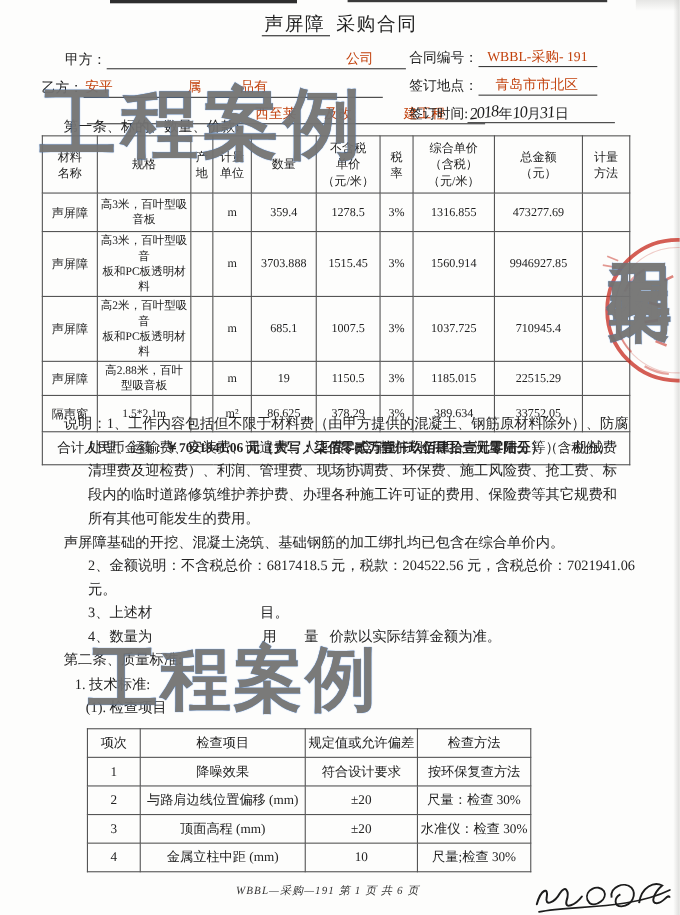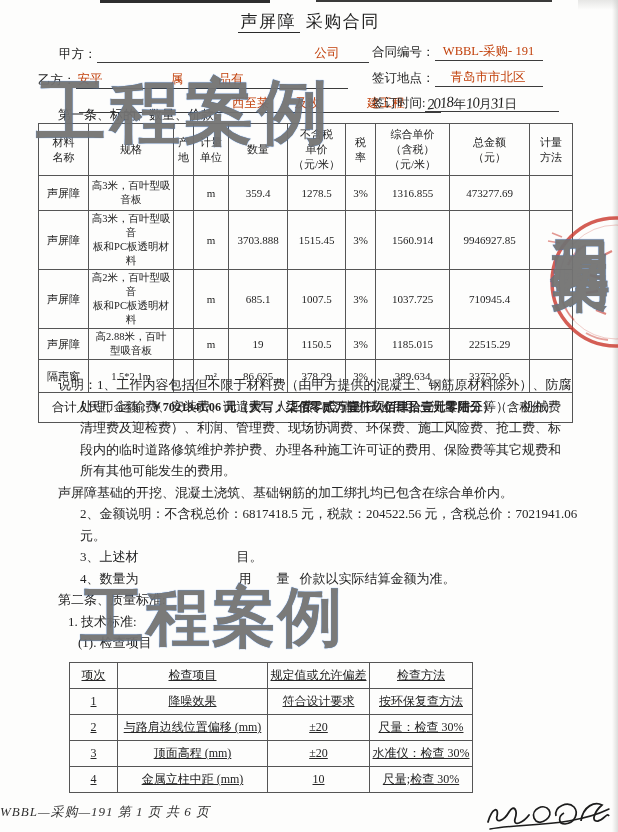--- a/index.html
+++ b/index.html
@@ -27,40 +27,40 @@
   
   .sec{font-size:13px;color:#222;}
   
   table{border-collapse:collapse;table-layout:fixed;}
   .t1{left:38px;top:123px;width:534px;}
   .t1 th,.t1 td{border:1px solid #555;font-weight:normal;text-align:center;vertical-align:middle;
     font-size:11px;color:#222;padding:1px 2px;overflow:hidden;}
   .t1 td.spec{font-size:10.5px;}
   .t1 .tot{text-align:left;font-size:12.3px;padding-left:13px;white-space:nowrap;}
   .t1 .b{font-weight:600;}
-  .t2{left:69px;top:662px;width:403px;text-decoration:underline;}
+  .t2{left:79px;top:662px;width:403px;}
   .t2 th,.t2 td{border:1px solid #555;font-weight:normal;text-align:center;vertical-align:middle;
     font-size:12px;color:#222;padding:1px 2px;}
   
   .notes{left:45px;top:374px;width:566px;font-size:13px;line-height:21.5px;color:#242424;}
   .in1{padding-left:13px;}
   .in2{padding-left:35px;}
   .in3{padding-left:23px;}
   .in4{padding-left:33px;}
   .gap{display:inline-block;vertical-align:bottom;}
   
   .wm{color:#737373;font-family:"Liberation Sans", sans-serif;font-weight:700;opacity:.95;z-index:6;
       text-shadow:0 0 1px #1e6bd3;pointer-events:none;margin-top:32px;}
   .wm1{left:36px;top:34px;font-size:70px;letter-spacing:4px;}
   .wm2{left:550px;top:162px;font-size:58px;line-height:62px;writing-mode:vertical-rl;text-orientation:upright;letter-spacing:4px;}
   .wm3{left:80px;top:542px;font-size:64px;letter-spacing:2px;}
   
   .stamp{left:538px;top:205px;z-index:3;}
   .sig{left:482px;top:796px;z-index:2;}
-  .footer{left:0;width:596px;top:803px;font-size:13px;letter-spacing:1px;color:#333;
+  .footer{left:0;width:596px;top:803px;text-align:center;font-size:10px;letter-spacing:1px;color:#333;
           font-style:italic;}
 </style>
 </head>
 <body>
 
 <div class="page">
 
   <div class="abs rule1"></div>
   <div class="abs rule2"></div>
   <div class="abs edge-right"></div>

